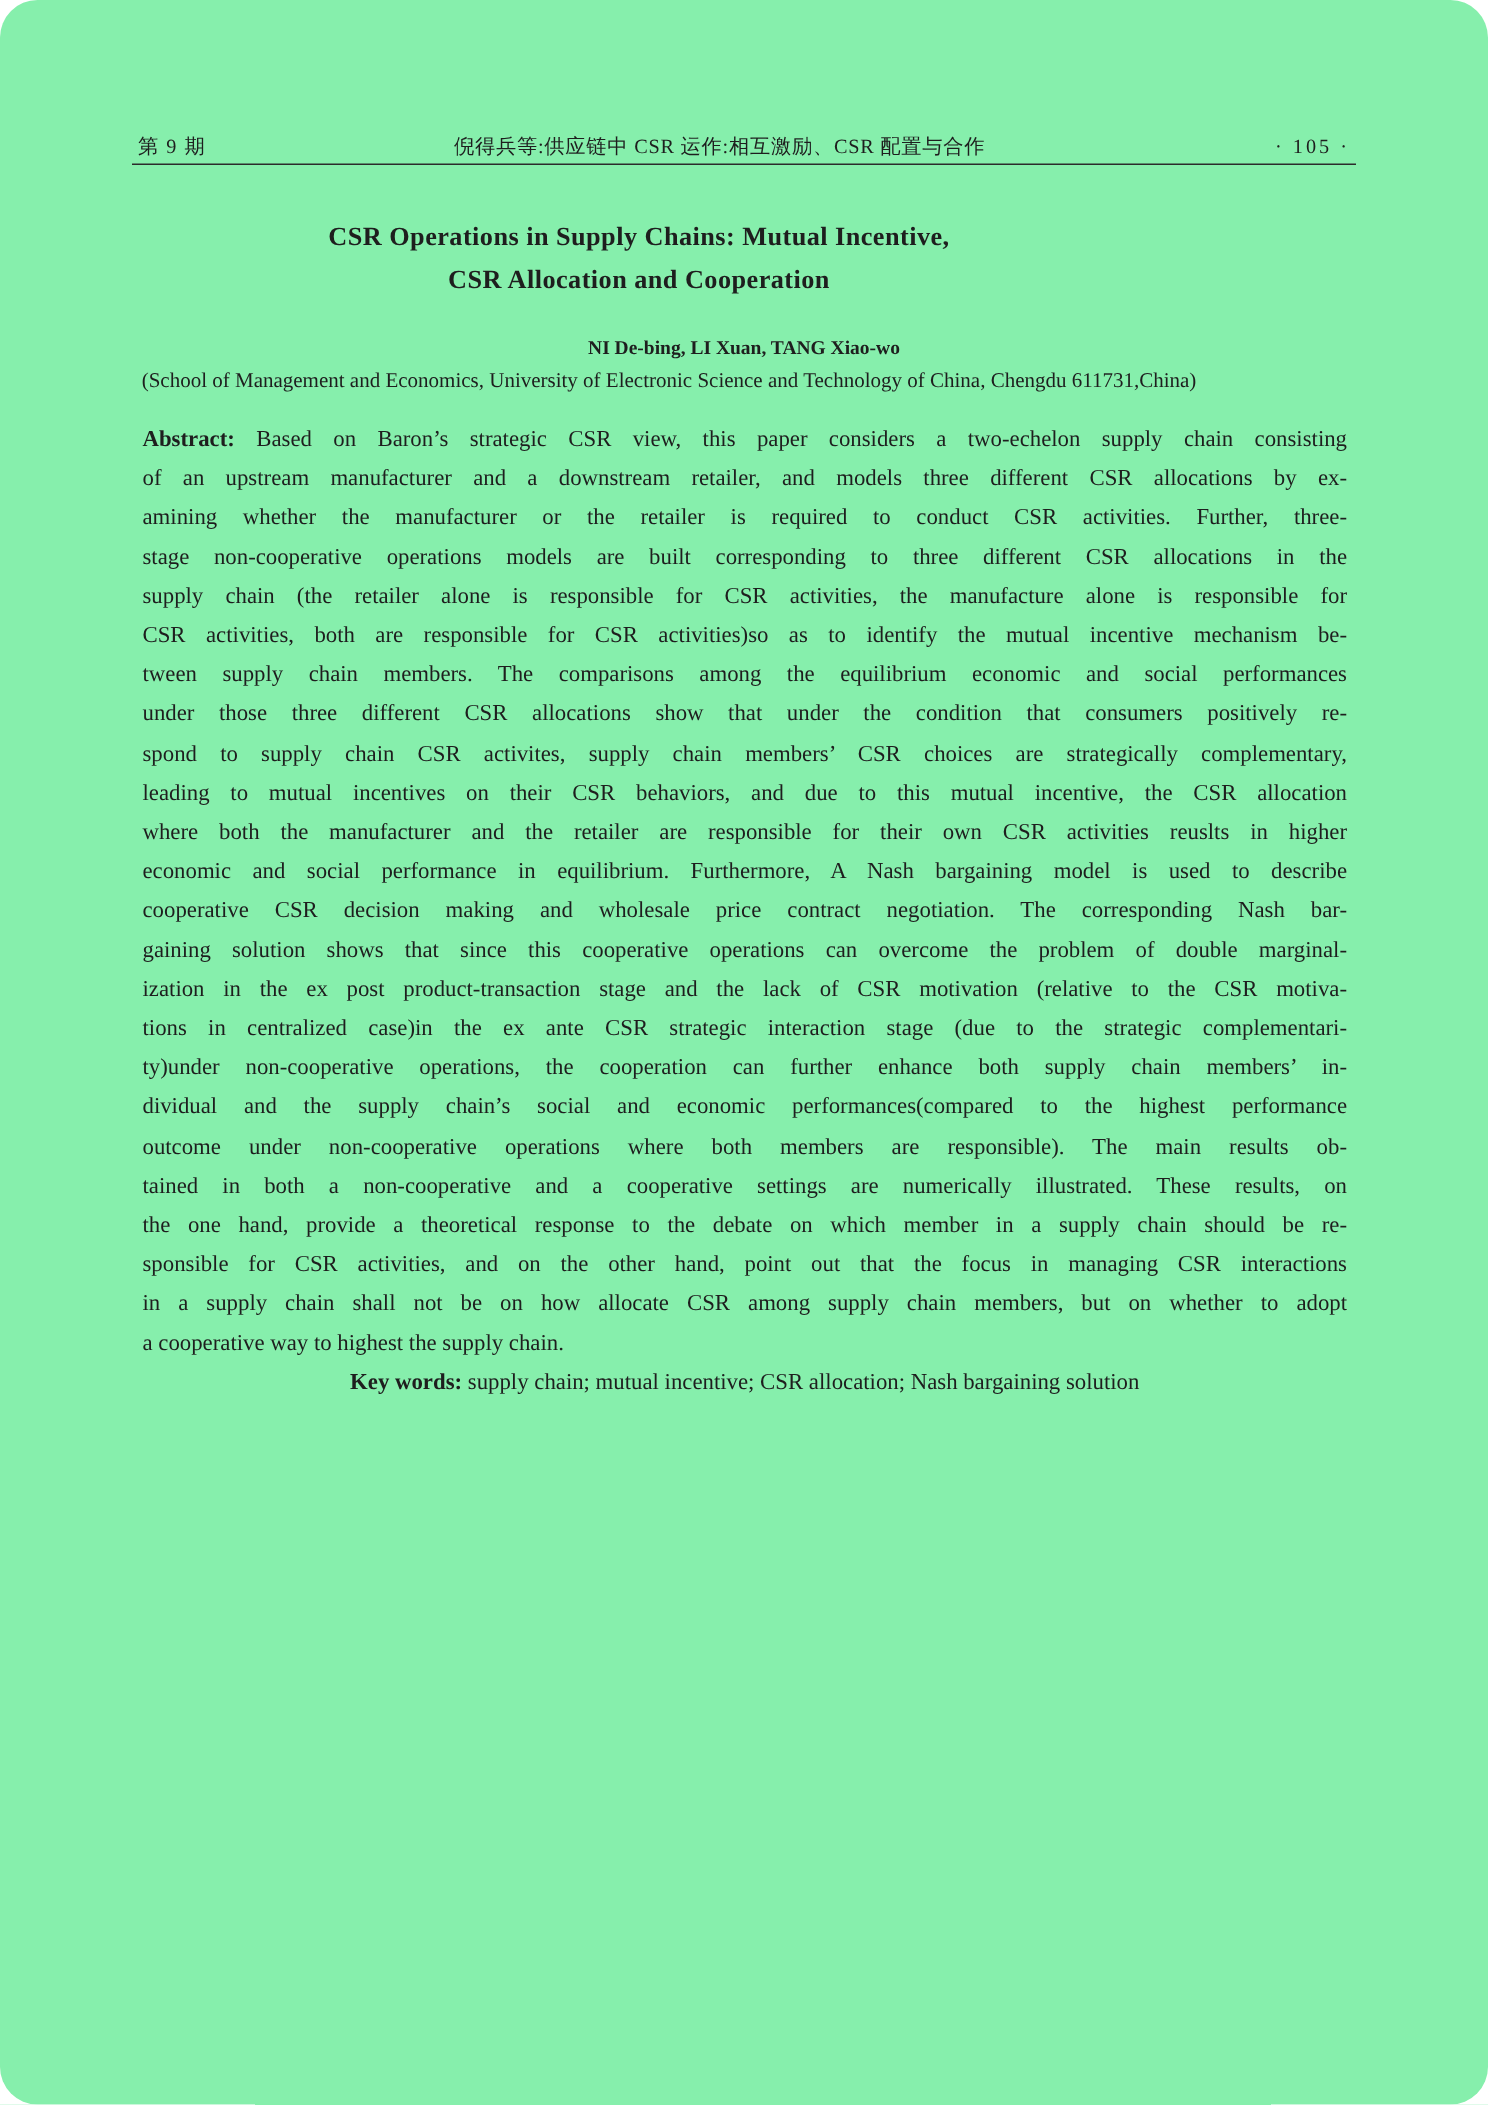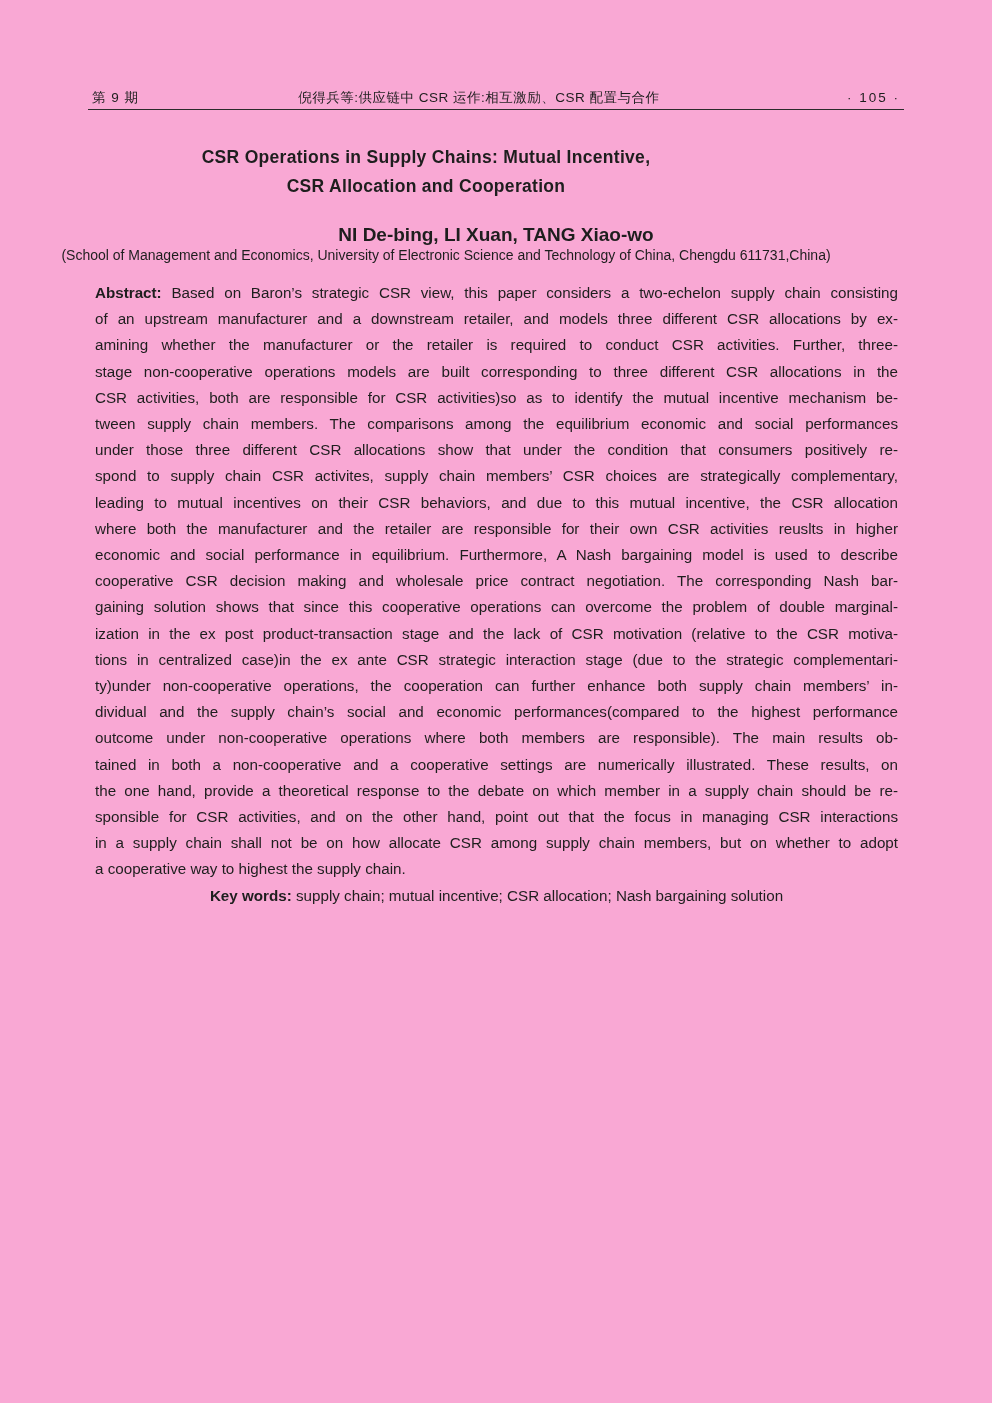--- a/index.html
+++ b/index.html
@@ -1,23 +1,24 @@
 <!DOCTYPE html>
 <html><head>
 <meta charset="utf-8">
 <style>
   html, body { margin: 0; padding: 0; background: #ffffff; }
   .page {
     position: relative;
     width: 992px;
     height: 1403px;
-    background: #f9a8d4;
-    font-family: Liberation Sans, sans-serif;
+    background: #86efac;
+    font-family: Liberation Serif, serif;
     color: #1e1e1e;
     overflow: hidden;
+    border-radius: 25px;
   }
   .pagehead {
     position: absolute;
     top: 89px;
     left: 92px;
     width: 808px;
     display: flex;
     justify-content: space-between;
     align-items: baseline;
     font-size: 13.5px;
@@ -43,21 +44,21 @@
   }
   .t1 { top: 147px; }
   .t2 { top: 176px; }
   .authors {
     position: absolute;
     top: 224px;
     left: 0;
     width: 992px;
     text-align: center;
     font-weight: bold;
-    font-size: 19px;
+    font-size: 13px;
   }
   .affil {
     position: absolute;
     top: 247px;
     left: 0;
     width: 892px;
     text-align: center;
     font-size: 14px;
   }
   .abstract {
@@ -91,20 +92,21 @@
 
   <div class="authors">NI De-bing, LI Xuan, TANG Xiao-wo</div>
   <div class="affil">(School of Management and Economics, University of Electronic Science and Technology of China, Chengdu 611731,China)</div>
 
   <div class="abstract">
     <div class="absline jline"><b class="lbl">Abstract:</b><span> Based on Baron’s strategic CSR view, this paper considers a two-echelon supply chain consisting</span></div>
     <div class="abs-lines">
         <div class="absline jline">of an upstream manufacturer and a downstream retailer, and models three different CSR allocations by ex-</div>
         <div class="absline jline">amining whether the manufacturer or the retailer is required to conduct CSR activities. Further, three-</div>
         <div class="absline jline">stage non-cooperative operations models are built corresponding to three different CSR allocations in the</div>
+        <div class="absline jline">supply chain (the retailer alone is responsible for CSR activities, the manufacture alone is responsible for</div>
         <div class="absline jline">CSR activities, both are responsible for CSR activities)so as to identify the mutual incentive mechanism be-</div>
         <div class="absline jline">tween supply chain members. The comparisons among the equilibrium economic and social performances</div>
         <div class="absline jline">under those three different CSR allocations show that under the condition that consumers positively re-</div>
         <div class="absline jline">spond to supply chain CSR activites, supply chain members’ CSR choices are strategically complementary,</div>
         <div class="absline jline">leading to mutual incentives on their CSR behaviors, and due to this mutual incentive, the CSR allocation</div>
         <div class="absline jline">where both the manufacturer and the retailer are responsible for their own CSR activities reuslts in higher</div>
         <div class="absline jline">economic and social performance in equilibrium. Furthermore, A Nash bargaining model is used to describe</div>
         <div class="absline jline">cooperative CSR decision making and wholesale price contract negotiation. The corresponding Nash bar-</div>
         <div class="absline jline">gaining solution shows that since this cooperative operations can overcome the problem of double marginal-</div>
         <div class="absline jline">ization in the ex post product-transaction stage and the lack of CSR motivation (relative to the CSR motiva-</div>

